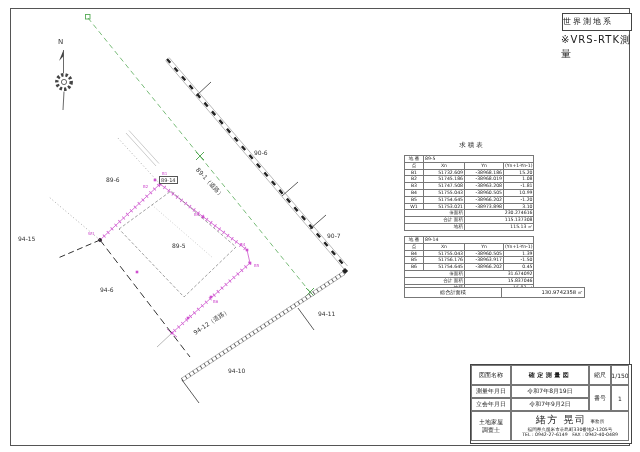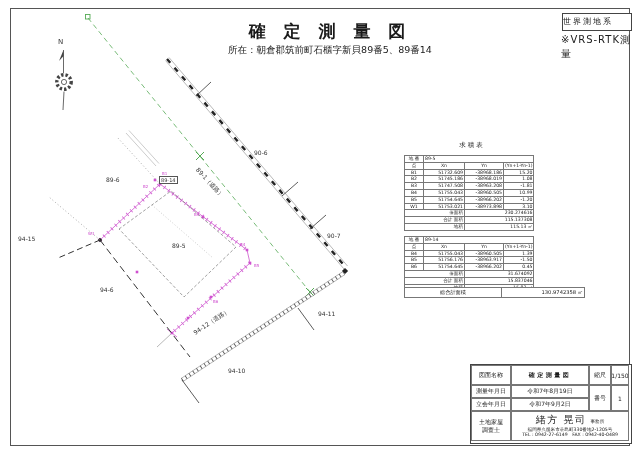--- a/index.html
+++ b/index.html
@@ -50,22 +50,20 @@
   svg{position:absolute;left:0;top:0;}
 </style>
 </head>
 <body>
 
 <div class="sheet">
   <div class="frame"></div>
 
   <div class="geo-box">世界測地系</div>
   <div class="geo-note">※VRS-RTK測量</div>
-  <div class="main-title">確 定 測 量 図</div>
-  <div class="sub-title">所在：朝倉郡筑前町石櫃字新貝89番5、89番14</div>
 
   <svg width="640" height="452" viewBox="0 0 640 452">
 
     <g stroke="#444" fill="none">
       <path d="M63.5,50 L59,61 L63.5,56 Z" fill="#444" stroke="none"></path>
       <line x1="63.5" y1="50" x2="63.5" y2="73" stroke-width="0.8"></line>
       <circle cx="64" cy="82" r="7.2" stroke-width="3.4" stroke-dasharray="2.4,2"></circle>
       <circle cx="64" cy="82" r="2.6" fill="#fff" stroke-width="0.8"></circle>
       <line x1="64" y1="91.5" x2="63" y2="110" stroke-width="0.8"></line>
     </g>

